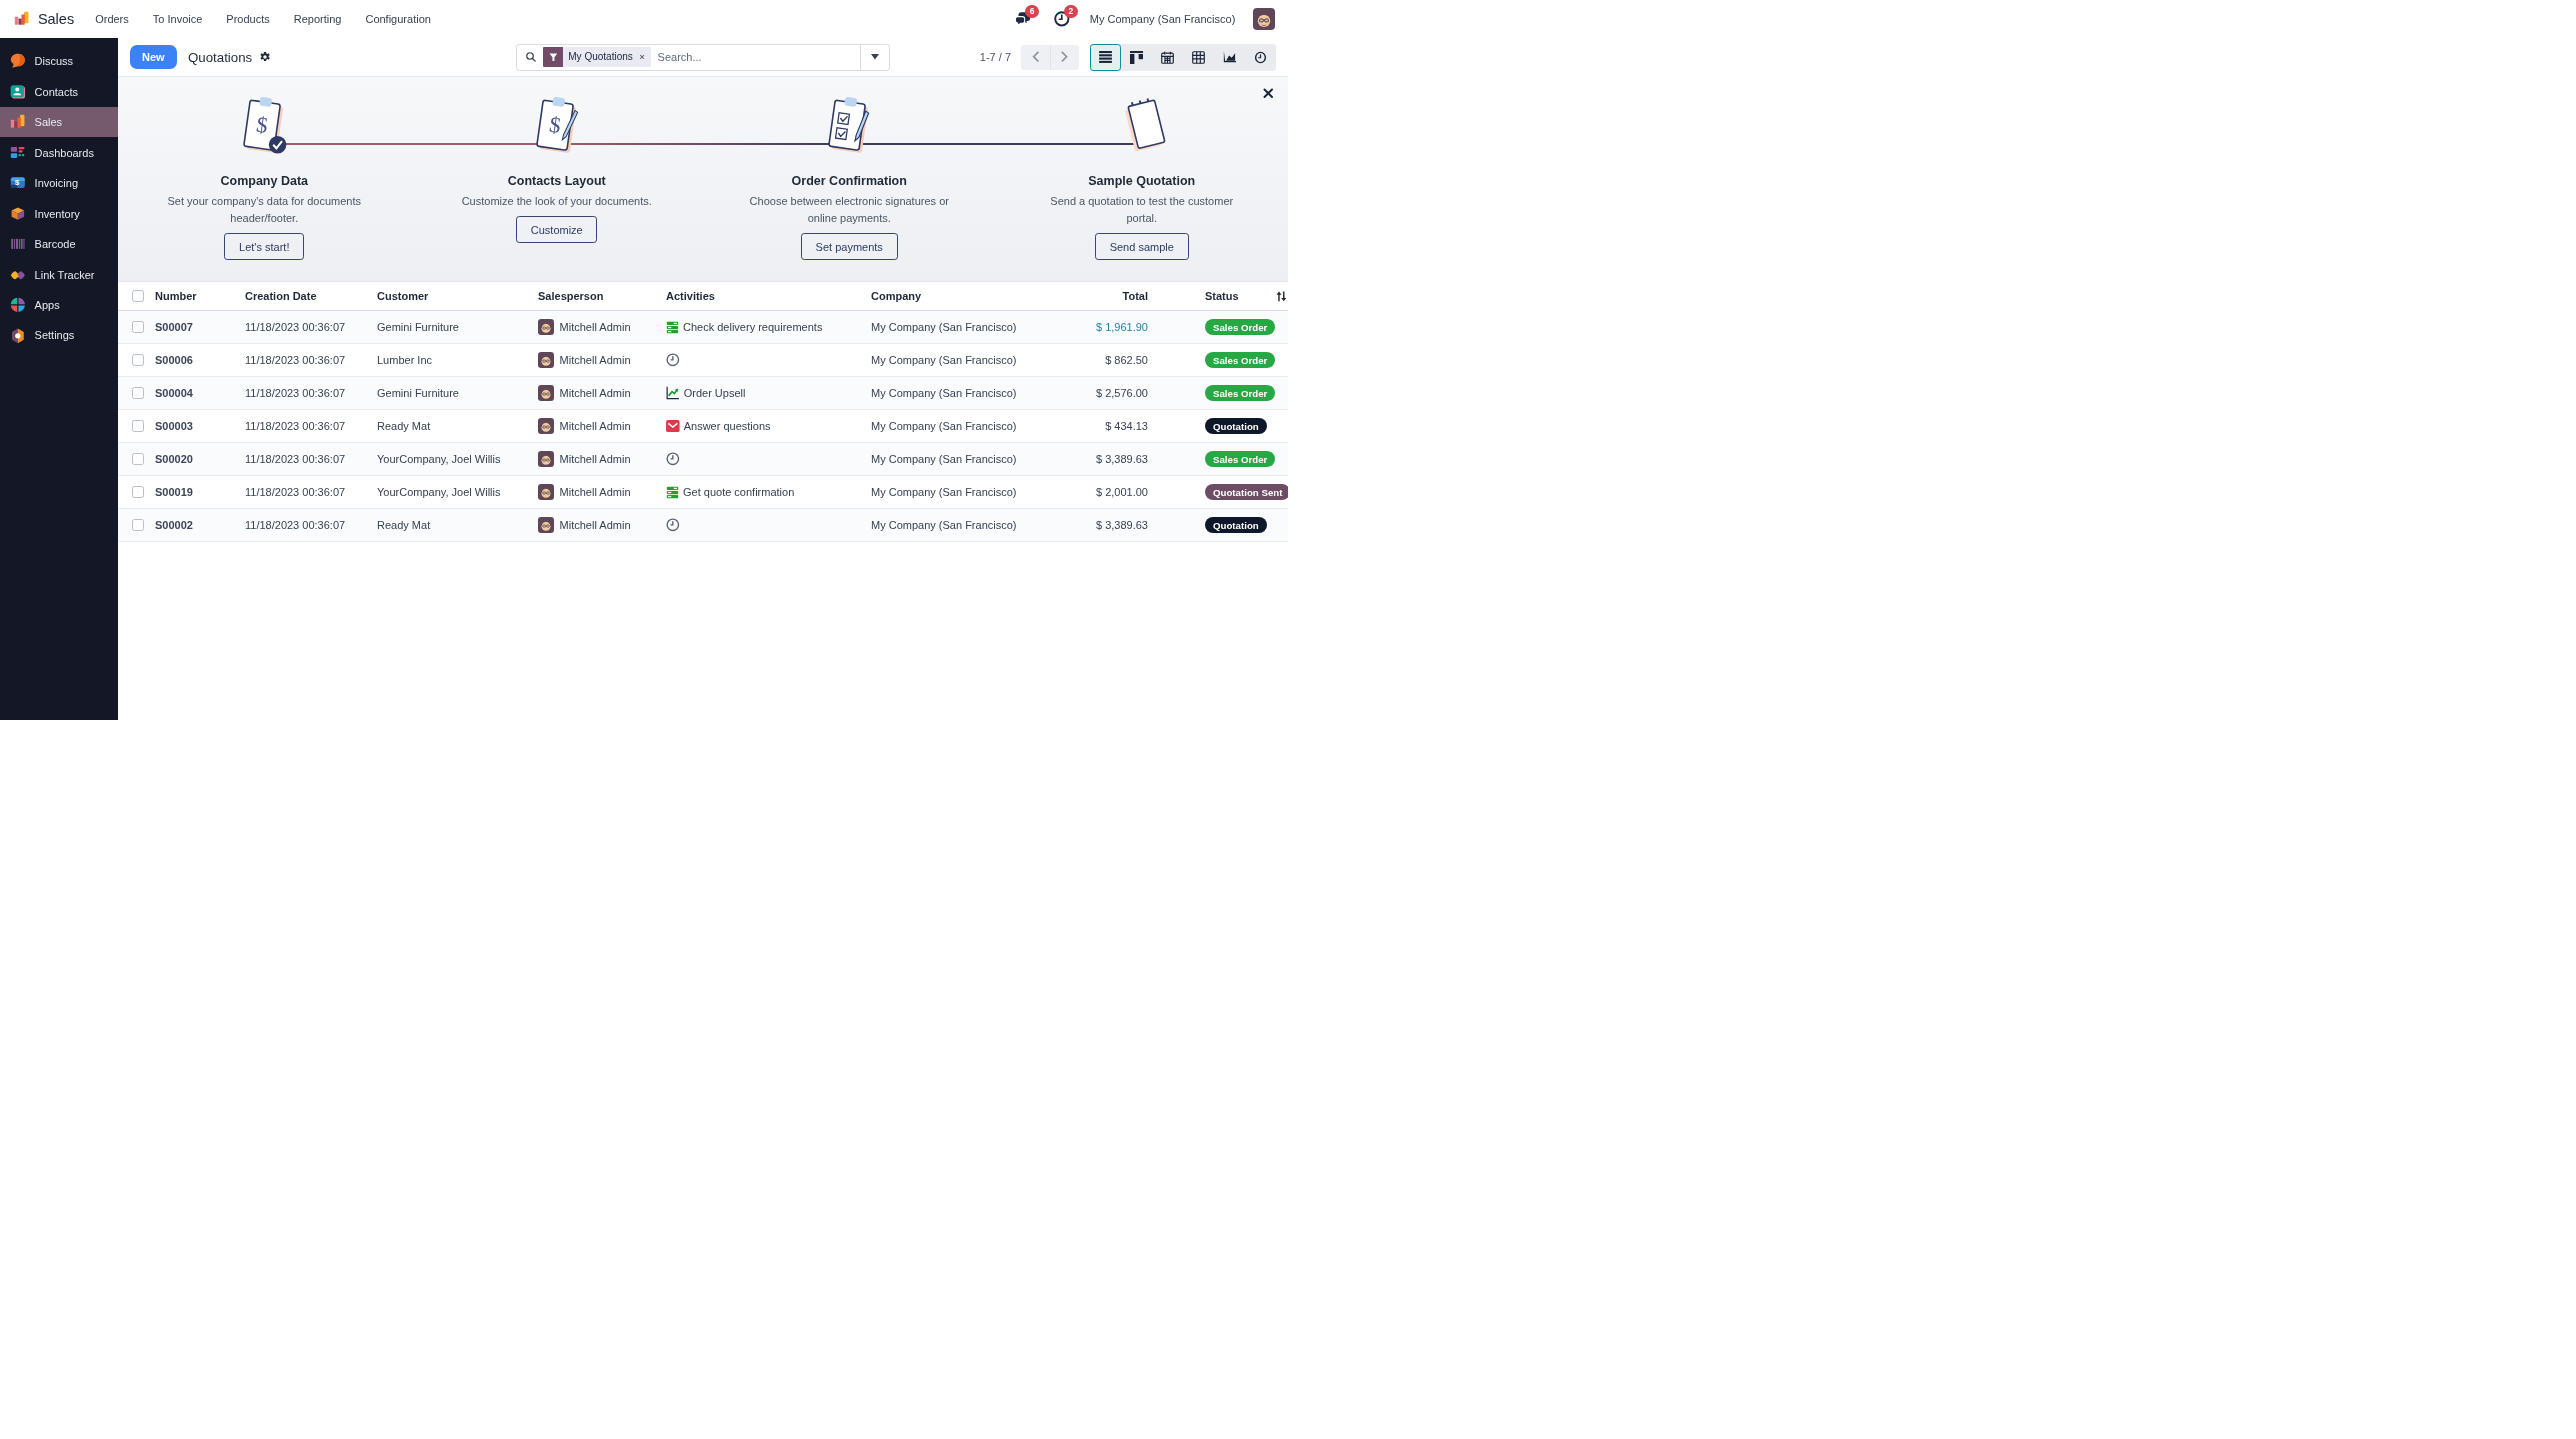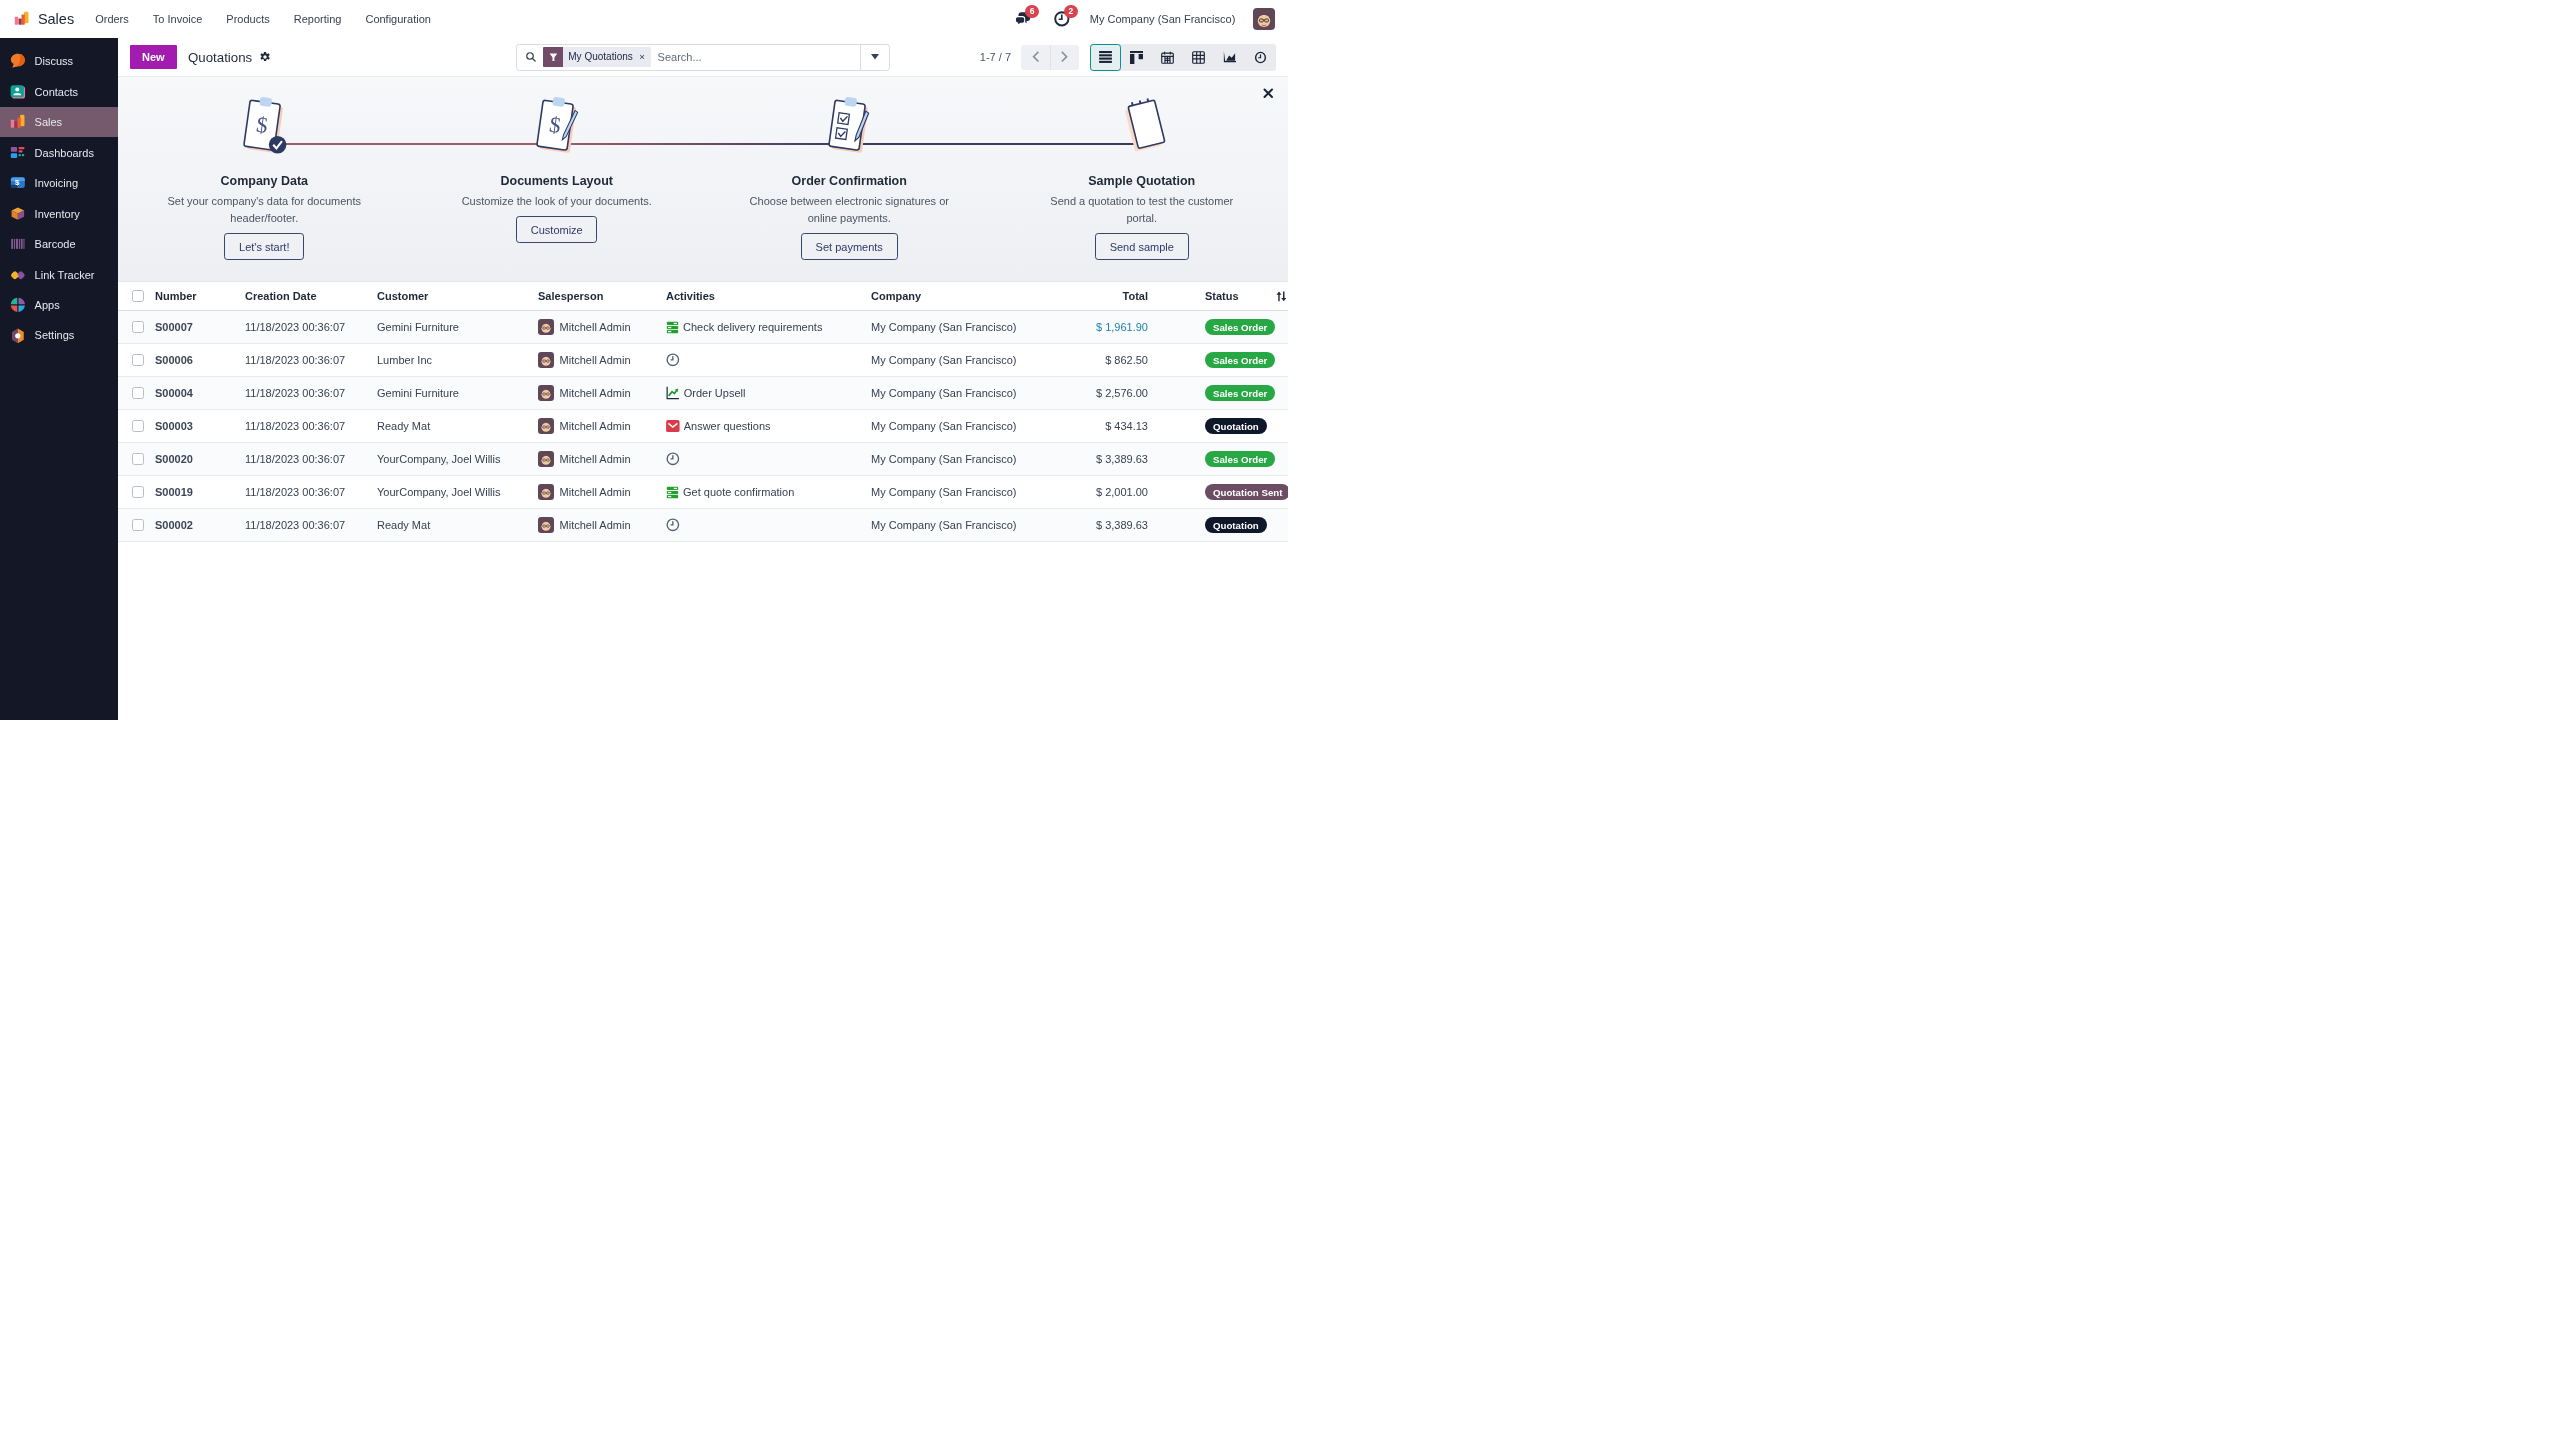--- a/index.html
+++ b/index.html
@@ -23,21 +23,21 @@
   .body-wrap { display:flex; height:682px; }
   .sidebar { width:118px; background:#131726; padding-top:8px; flex:none; }
   .side-item { display:flex; align-items:center; gap:8px; padding:6.4px 8.9px; cursor:pointer; }
   .side-item .lbl { color:#e8eaef; font-size:11px; }
   .side-item.active { background:#75596d; }
   .side-icon { width:17.7px; height:17.7px; flex:none; }
   .main { flex:1; display:flex; flex-direction:column; min-width:0; }
 
   
   .control { height:39px; background:#fff; border-bottom:0.8px solid #e7e9ed; display:flex; align-items:center; padding:0 12px; position:relative; }
-  .btn-new { background:#a21caf; color:#fff; font-size:11px; font-weight:bold; border:none; border-radius:1px; padding:5.6px 12px; cursor:pointer; }
+  .btn-new { background:#3b82f6; color:#fff; font-size:11px; font-weight:bold; border:none; border-radius:7px; padding:5.6px 12px; cursor:pointer; }
   .page-title { font-size:13.3px; color:#1f2937; margin-left:11.3px; }
   .gear { margin-left:7.2px; cursor:pointer; display:flex; }
   .searchbox { position:absolute; left:50%; transform:translateX(-50%); width:374px; height:27px; border:0.8px solid #d8dce2; border-radius:3.2px; background:#fff; display:flex; align-items:center; }
   .searchbox .mag { margin:0 6.4px 0 8px; display:flex; }
   .facet { display:flex; align-items:center; background:#e9eaf2; border-radius:1px; overflow:hidden; height:19.3px; margin-right:6.4px; }
   .facet-funnel { background:#714b67; width:19.3px; height:19.3px; display:flex; align-items:center; justify-content:center; }
   .facet-label { font-size:10px; color:#222b44; padding:0 5.6px; white-space:nowrap; }
   .facet-x { font-size:9.7px; color:#374151; padding:0 6.4px 0 0.8px; cursor:pointer; }
   .search-input { border:none; outline:none; flex:1; font-size:11px; color:#374151; font-family:inherit; background:transparent; }
   .search-input::placeholder { color:#5f6c7b; }
@@ -360,21 +360,21 @@
               <svg width="56" height="69" viewBox="0 0 70 86">
                   <g transform="rotate(8 35 42)">
                     <rect x="17" y="12" width="38" height="58" rx="3" fill="#f6cdb8"></rect>
                     <rect x="13" y="9" width="38" height="58" rx="3" fill="#fff" stroke="#2e3a63" stroke-width="2"></rect>
                     <rect x="25" y="3" width="15" height="11" rx="3.5" fill="#bcd6f2"></rect>
                     <text x="25" y="47" font-size="28" fill="#46538a" font-family="Liberation Serif, serif">$</text>
                   </g>
                   <path d="M58 14 L40 52 l-2 8 6-5 18-38 z" fill="#bcd6f2" stroke="#2e3a63" stroke-width="1.6" transform="scale(.8) translate(14 10)"></path>
                 </svg>
             </div>
-            <div class="step-title">Documents Layout</div>
+            <div class="step-title">Contacts Layout</div>
             <div class="step-desc">Customize the look of your documents.</div>
             <button class="step-btn">Customize</button>
           </div>
 
           <div class="step">
             <div class="step-icon">
               <svg width="56" height="69" viewBox="0 0 70 86">
                   <g transform="rotate(8 35 42)">
                     <rect x="17" y="12" width="38" height="58" rx="3" fill="#f6cdb8"></rect>
                     <rect x="13" y="9" width="38" height="58" rx="3" fill="#fff" stroke="#2e3a63" stroke-width="2"></rect>

